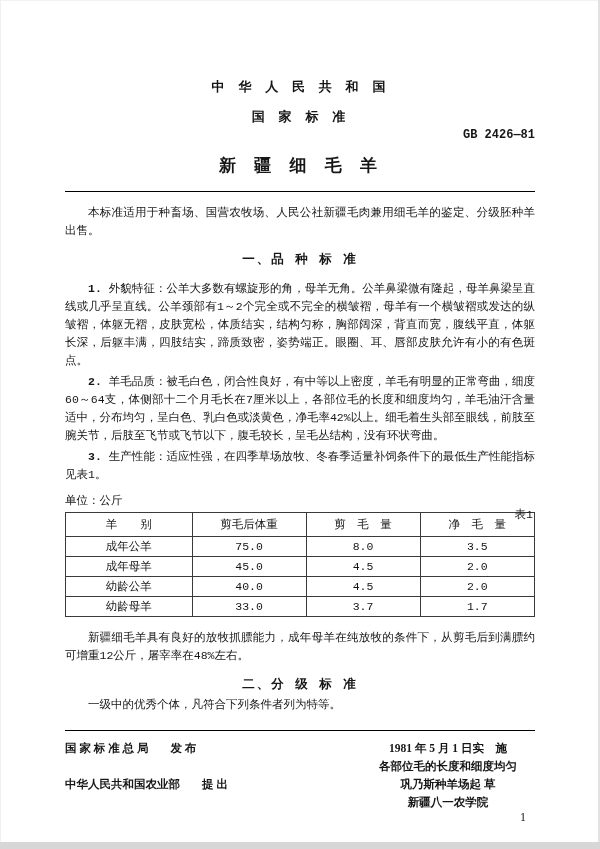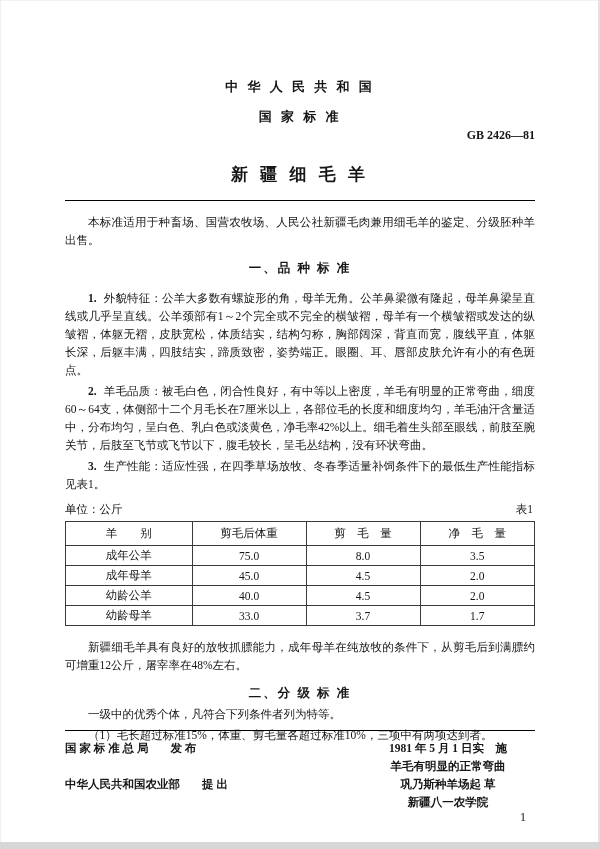--- a/index.html
+++ b/index.html
@@ -10,36 +10,36 @@
     overflow: hidden;
     font-family: "Liberation Serif", "DejaVu Serif", serif;
     color: #161616;
   }
   
   .edge-bottom { position: absolute; left: 0; right: 0; bottom: 0; height: 7px; background: #d7d7d7; }
   .edge-right  { position: absolute; top: 0; bottom: 0; right: 0; width: 2px; background: #e2e2e2; }
   .edge-left   { position: absolute; top: 0; bottom: 0; left: 0; width: 1px; background: #f0f0f0; }
   .edge-top    { position: absolute; top: 0; left: 0; right: 0; height: 1px; background: #f2f2f2; }
 
-  .content { position: absolute; left: 65px; width: 470px; top: 0; }
+  .content { position: absolute; left: 65px; width: 470px; top: 0; font-family: Liberation Mono, monospace; }
 
   .hdr-country { margin-top: 78px; text-align: center; font-size: 13px; font-weight: bold; letter-spacing: 3px; }
   .hdr-type    { margin-top: 12px; text-align: center; font-size: 13px; font-weight: bold; letter-spacing: 3px; }
   .hdr-code    { margin-top: 2px; text-align: right; font-size: 12px; font-weight: bold; }
-  .doc-title   { margin-top: 20px; text-align: center; font-size: 17px; font-weight: bold; letter-spacing: 4px; }
+  .doc-title   { margin-top: 12px; text-align: center; font-size: 17px; font-weight: bold; letter-spacing: 4px; }
   .rule        { margin-top: 14px; border-top: 1px solid #000; height: 0; }
 
   .para { margin: 12px 0 0; font-size: 11.5px; line-height: 18px; text-align: justify; text-indent: 2em; }
   .para.tight { margin-top: 3px; }
   .pnum { font-weight: bold; margin-right: 7px; }
 
   .sec-heading { margin: 11px 0 0; text-align: center; font-size: 12.5px; font-weight: bold; letter-spacing: 2px; }
 
   .tbl-meta  { position: relative; margin-top: 9px; font-size: 11.5px; text-align: left; height: 17px; }
-  .tbl-label { position: absolute; right: 2px; top: 0; }
+  .tbl-label { position: absolute; right: 2px; top: 14px; }
 
   table.spec { width: 100%; border-collapse: collapse; margin-top: 2px; font-size: 11.5px; table-layout: fixed; border: 1.5px solid #3a3a3a; }
   table.spec th, table.spec td { border: 1px solid #3a3a3a; text-align: center; font-weight: normal; padding: 0; }
   table.spec th { height: 23px; }
   table.spec td { height: 19px; }
 
   .footer { position: absolute; left: 65px; width: 470px; top: 730px; font-size: 11.5px; font-weight: bold; }
   .footer-rule { border-top: 1.5px solid #000; height: 0; }
   .f-grid  { display: flex; margin-top: 8px; }
   .f-left  { width: 63%; }
@@ -116,21 +116,20 @@
         <td>1.7</td>
       </tr>
     </tbody>
   </table>
 
   <p class="para">新疆细毛羊具有良好的放牧抓膘能力，成年母羊在纯放牧的条件下，从剪毛后到满膘约可增重12公斤，屠宰率在48%左右。</p>
 
   <h3 class="sec-heading">二、分 级 标 准</h3>
 
   <p class="para tight">一级中的优秀个体，凡符合下列条件者列为特等。</p>
-  <p class="para tight">（1）毛长超过标准15%，体重、剪毛量各超过标准10%，三项中有两项达到者。</p>
 
 </div>
 
 <div class="footer">
   <div class="footer-rule"></div>
   <div class="f-grid">
     <div class="f-left">
       <div class="f-row">
         <span>国 家 标 准 总 局</span>
         <span class="f-action">发 布</span>
@@ -139,21 +138,21 @@
         <span>中华人民共和国农业部</span>
         <span class="f-action">提 出</span>
       </div>
     </div>
     <div class="f-right">
       <div class="f-row">
         <span>1981 年 5 月 1 日</span>
         <span class="f-label">实　施</span>
       </div>
       <div class="f-row">
-        <span>羊毛有明显的正常弯曲</span>
+        <span>各部位毛的长度和细度均匀</span>
         <span class="f-label"></span>
       </div>
       <div class="f-row">
         <span>巩乃斯种羊场</span>
         <span class="f-label">起 草</span>
       </div>
       <div class="f-row">
         <span>新疆八一农学院</span>
         <span class="f-label"></span>
       </div>

